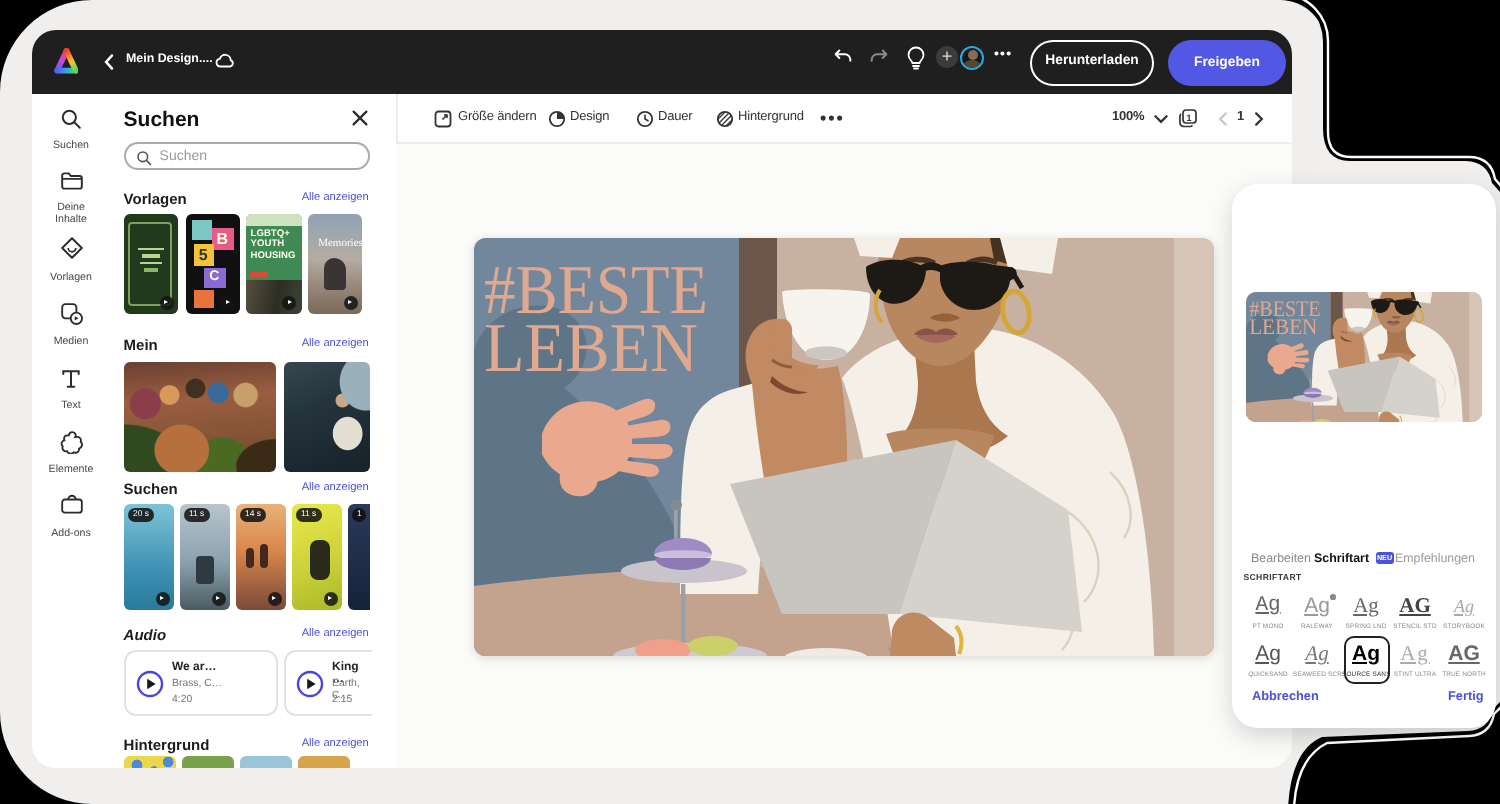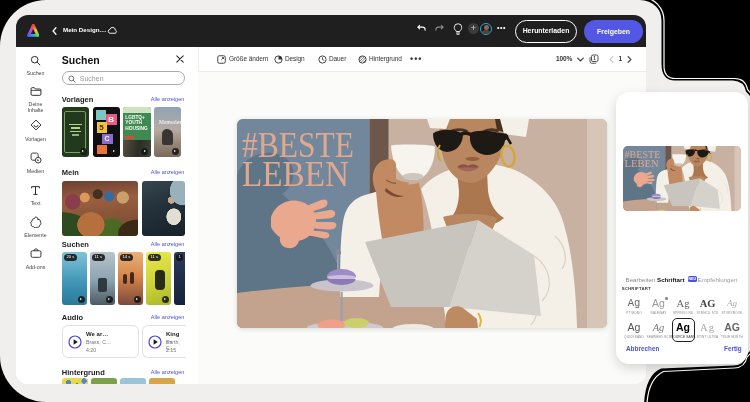--- a/index.html
+++ b/index.html
@@ -19,21 +19,21 @@
 .hdg{position:absolute;font-size:7.5px;font-weight:bold;color:#1c1c1c;}
 .alle{position:absolute;font-size:5.6px;color:#4b53d8;right:13.6px;}
 .thumb{position:absolute;border-radius:3px;overflow:hidden;}
 .pb{position:absolute;right:2.5px;bottom:2.5px;width:7px;height:7px;border-radius:50%;background:rgba(20,20,20,.85);}
 .pb:after{content:"";position:absolute;left:2.6px;top:2px;border-left:2.6px solid #fff;border-top:1.5px solid transparent;border-bottom:1.5px solid transparent;}
 .dur{position:absolute;left:2px;top:2px;height:6.5px;border-radius:3.5px;background:rgba(15,15,15,.85);color:#fff;font-size:4.2px;line-height:6.5px;padding:0 2.5px;}
 #canvasarea{left:182px;top:57px;width:448px;height:312px;background:#fbfbfa;}
 .acard{position:absolute;border:1px solid #e2e2e2;border-radius:6px;background:#fff;}
 #sheet{left:616px;top:92px;width:132px;height:272px;background:#fff;border-radius:13px;box-shadow:0 4px 12px rgba(0,0,0,.16);}
 .fg{position:absolute;text-align:center;color:#5a5a5a;}
-.fg .g{font-size:10.5px;line-height:11px;}
+.fg .g{font-size:10.5px;line-height:11px;text-decoration:underline;}
 .fg .l{font-size:3.2px;color:#8a8a8a;margin-top:1.8px;letter-spacing:.1px;white-space:nowrap;}
 </style></head>
 <body>
 <div class="abs" id="win"></div>
 <div class="abs" id="app">
   <div class="abs" id="hdr">
     <svg class="abs" style="left:10.5px;top:8.5px" width="12.5" height="13.5" viewBox="0 0 14 15">
       <defs>
         <linearGradient id="lgl" x1="7" y1="1.5" x2="1.8" y2="12.6" gradientUnits="userSpaceOnUse">
           <stop offset="0" stop-color="#ef4136"></stop>
@@ -236,21 +236,21 @@
         <div class="pb"></div>
       </div>
     <div class="thumb" style="left:91px;top:205px;width:25px;height:53px;background:linear-gradient(160deg,#e8ea4a 0%,#cdd23a 55%,#aab82a 100%);">
         <div class="abs" style="left:9px;top:18px;width:10px;height:20px;background:#2a2a1a;border-radius:4px;"></div>
         <div class="dur">11 s</div>
         <div class="pb"></div>
       </div>
     <div class="thumb" style="left:119px;top:205px;width:11.4px;height:53px;background:linear-gradient(180deg,#2a3a5a,#16223a);border-radius:3px 0 0 3px;">
         <div class="dur">1</div>
       </div>
-    <div class="hdg" style="left:6.8px;top:265.5px;">Audio</div>
+    <div class="hdg" style="left:6.8px;top:265.5px;font-style:italic;">Audio</div>
       <div class="alle" style="top:266.5px;">Alle anzeigen</div>
     <div class="acard" style="left:7px;top:278px;width:74.5px;height:31px;">
       <svg class="abs" style="left:4.5px;top:8.5px" width="14" height="14" viewBox="0 0 20 20">
           <circle cx="10" cy="10" r="8.6" fill="none" stroke="#4a43e0" stroke-width="1.7"></circle>
           <path d="M8 6.2 L14 10 L8 13.8 Z" fill="#17171f"></path>
         </svg>
       <div class="abs" style="left:23px;top:5px;font-size:6px;font-weight:bold;color:#222;">We ar…</div>
       <div class="abs" style="left:23px;top:13px;font-size:5.2px;color:#767676;">Brass, C…</div>
       <div class="abs" style="left:23px;top:20.5px;font-size:5.2px;color:#767676;">4:20</div>
     </div>

